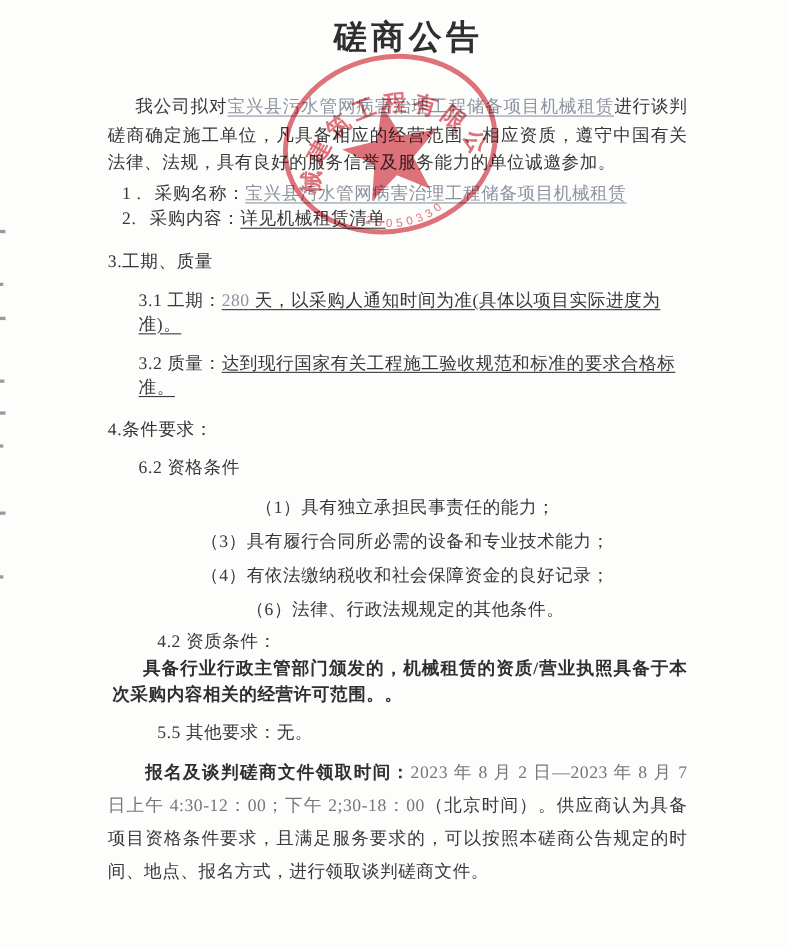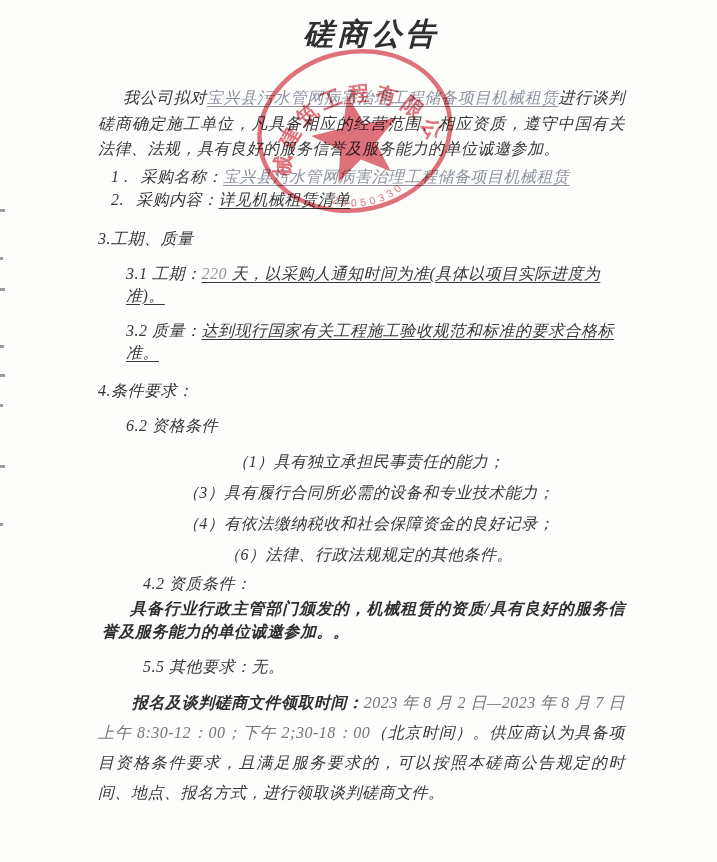--- a/index.html
+++ b/index.html
@@ -11,21 +11,20 @@
     position:relative;
     overflow:hidden;
   }
   .page{
     position:relative;
     width:717px;height:862px;
     padding:14px 92px 0 98px;
     box-sizing:border-box;
     font-size:16px;
     letter-spacing:0.5px;
-    font-style:italic;
   }
   .doc-title{
     margin:0;
     position:relative;left:10px;
     text-align:center;
     font-size:30px;
     font-weight:bold;
     letter-spacing:4px;
     color:#2f2f31;
   }
@@ -95,40 +94,40 @@
 
   <p class="intro"><span>我公司拟对</span><span class="u fill">宝兴县污水管网病害治理工程储备项目机械租赁</span><span>进行谈判磋商确定施工单位，凡具备相应的经营范围、相应资质，遵守中国有关法律、法规，具有良好的服务信誉及服务能力的单位诚邀参加。</span></p>
 
   <div class="items">
     <p><span>1 .</span><span class="num-gap"></span><span>采购名称：</span><span class="u fill">宝兴县污水管网病害治理工程储备项目机械租赁</span></p>
     <p><span>2.</span><span class="num-gap"></span><span>采购内容：</span><span class="u">详见机械租赁清单</span></p>
   </div>
 
   <p class="sec-heading">3.工期、质量</p>
 
-  <p class="sub"><span>3.1 工期：</span><span class="u"><span class="fill">220</span><span> 天，以采购人通知时间为准(具体以项目实际进度为准)。</span></span></p>
+  <p class="sub"><span>3.1 工期：</span><span class="u"><span class="fill">280</span><span> 天，以采购人通知时间为准(具体以项目实际进度为准)。</span></span></p>
 
   <p class="sub"><span>3.2 质量：</span><span class="u">达到现行国家有关工程施工验收规范和标准的要求合格标准。</span></p>
 
   <p class="sec-heading" style="">4.条件要求：</p>
 
   <p class="sub">6.2 资格条件</p>
 
   <p class="cond" style="margin-top:14px;">（1）具有独立承担民事责任的能力；</p>
   <p class="cond">（3）具有履行合同所必需的设备和专业技术能力；</p>
   <p class="cond">（4）有依法缴纳税收和社会保障资金的良好记录；</p>
   <p class="cond">（6）法律、行政法规规定的其他条件。</p>
 
   <p class="sub sub2" style="margin-top:8px;">4.2 资质条件：</p>
 
-  <p class="quali-text">具备行业行政主管部门颁发的，机械租赁的资质/具有良好的服务信誉及服务能力的单位诚邀参加。。</p>
+  <p class="quali-text">具备行业行政主管部门颁发的，机械租赁的资质/营业执照具备于本次采购内容相关的经营许可范围。。</p>
 
   <p class="sub sub2">5.5 其他要求：无。</p>
 
-  <p class="para30"><span class="bold">报名及谈判磋商文件领取时间：</span><span class="fill2">2023 年 8 月 2 日—2023 年 8 月 7 日</span><span class="fill2">上午 8:30-12：00；下午 2;30-18：00</span><span>（北京时间）。供应商认为具备项目资格条件要求，且满足服务要求的，可以按照本磋商公告规定的时间、地点、报名方式，进行领取谈判磋商文件。</span></p>
+  <p class="para30"><span class="bold">报名及谈判磋商文件领取时间：</span><span class="fill2">2023 年 8 月 2 日—2023 年 8 月 7 日</span><span class="fill2">上午 4:30-12：00；下午 2;30-18：00</span><span>（北京时间）。供应商认为具备项目资格条件要求，且满足服务要求的，可以按照本磋商公告规定的时间、地点、报名方式，进行领取谈判磋商文件。</span></p>
 
 </div>
 
 <svg class="seal" width="220" height="192" viewBox="0 0 220 192" aria-hidden="true">
   <ellipse cx="110" cy="95" rx="96" ry="79" fill="none" stroke="#d9545f" stroke-width="4.5"></ellipse>
   <polygon fill="#d9545f" points="110,59 121.2,89.6 153.7,90.8 128.1,110.9 137,142.2 110,124 83,142.2 91.9,110.9 66.3,90.8 98.8,89.6"></polygon>
   <defs>
     <path id="arcTop" d="M 38,128 A 72 63 0 1 1 182,128" fill="none"></path>
     <path id="arcBottom" d="M 52,138 A 62 50 0 0 0 168,138" fill="none"></path>
   </defs>

